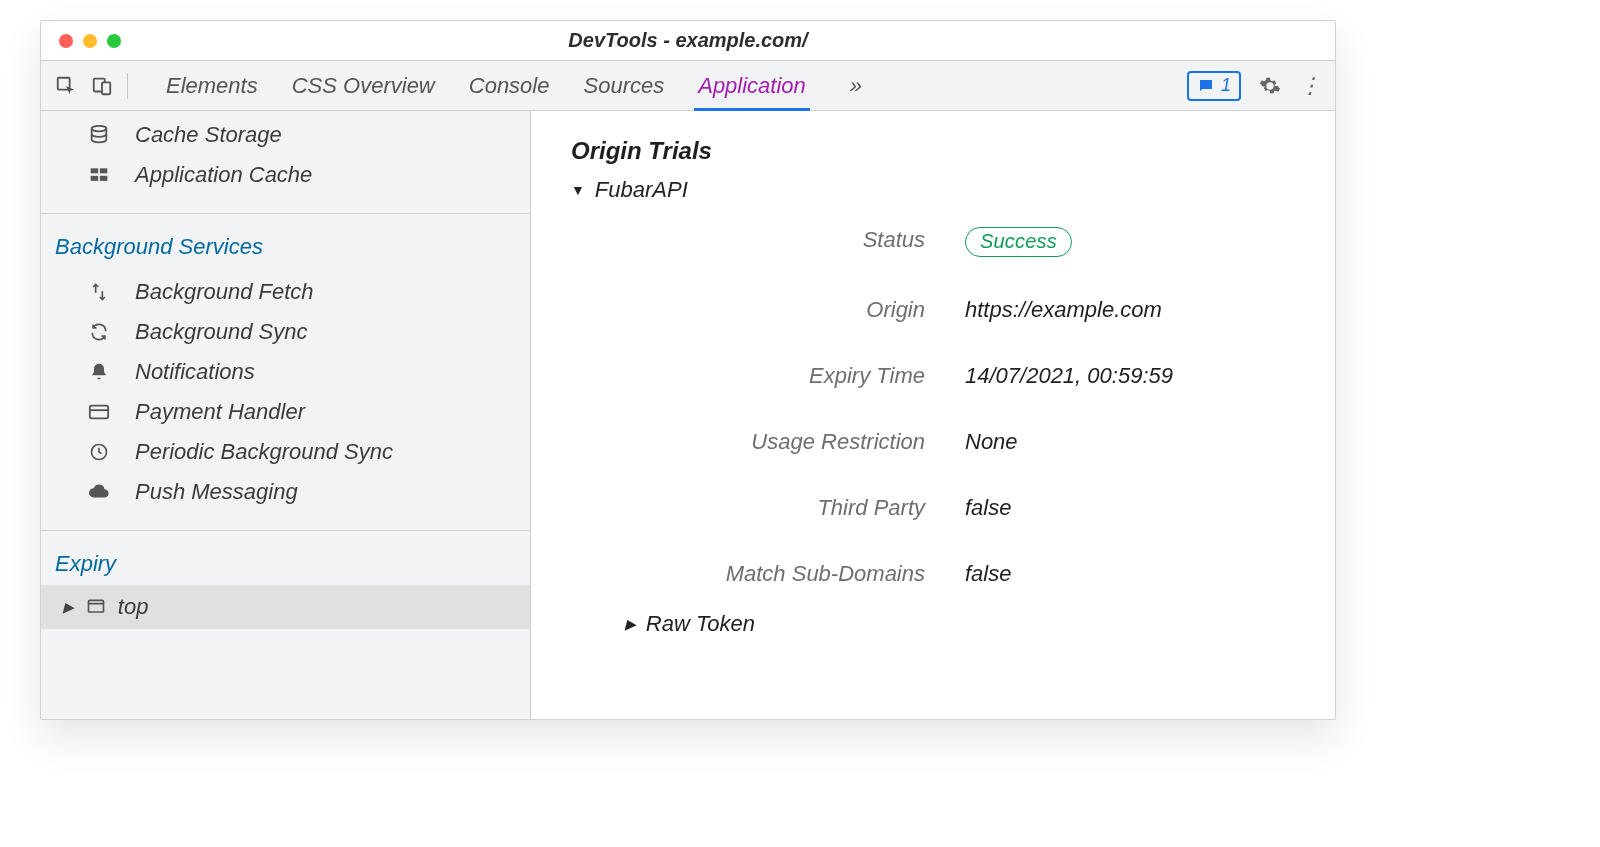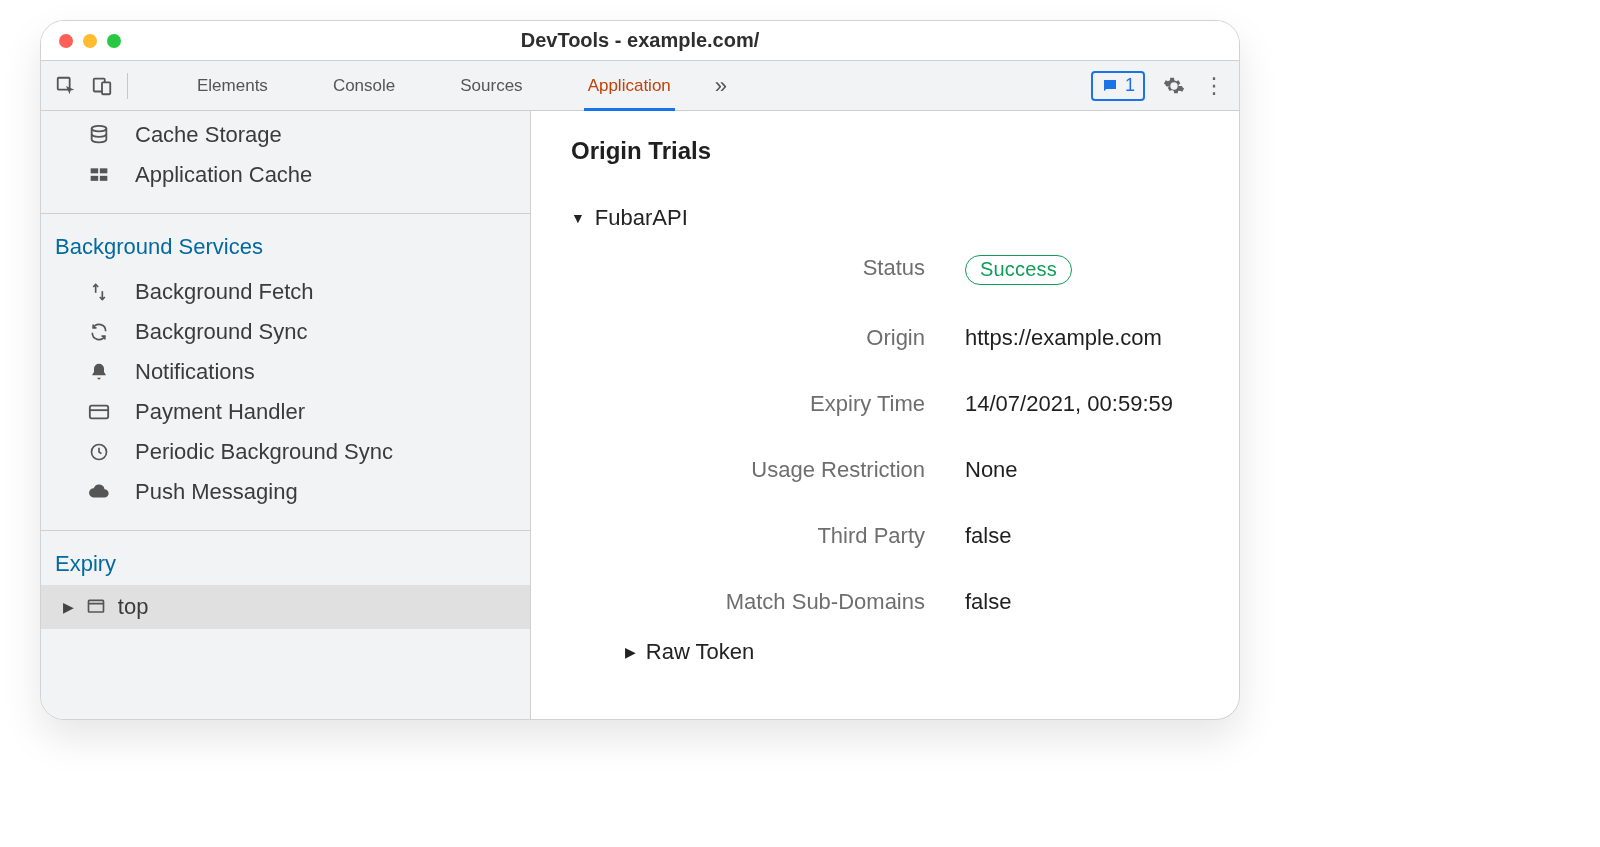--- a/index.html
+++ b/index.html
@@ -1,62 +1,62 @@
 <!DOCTYPE html>
 <html><head>
 <meta charset="utf-8">
 <style>
   * { box-sizing: border-box; }
   html, body { margin:0; padding:0; background:#fff; font-family: -apple-system, "Helvetica Neue", Arial, sans-serif; }
   .stage { width:1600px; height:847px; padding:20px 40px; }
   .window {
-    width:1200px; height:700px; background:#fff;
-    border:1px solid #d2d2d2; border-radius:24px;
+    width:1296px; height:700px; background:#fff;
+    border:1px solid #d2d2d2; border-radius:2px;
     box-shadow:0 18px 40px rgba(0,0,0,0.10);
-    overflow:hidden; display:flex; flex-direction:column;
+    overflow:hidden; display:flex; flex-direction:column;font-style:italic;
   }
   .titlebar {
     height:40px; flex:0 0 40px; display:flex; align-items:center;
     border-bottom:1px solid #cfcfcf; background:#fff; position:relative;
   }
   .traffic { display:flex; gap:10px; padding-left:18px; }
   .dot { width:14px; height:14px; border-radius:50%; }
   .dot.red { background:#ff5f57; } .dot.yellow { background:#febc2e; } .dot.green { background:#28c840; }
   .title { position:absolute; left:0; right:0; text-align:center; font-size:20px; font-weight:600; color:#2e2e2e; pointer-events:none; }
 
   .toolbar {
     height:50px; flex:0 0 50px; background:#f1f3f4;
     border-bottom:1px solid #cfcfcf; display:flex; align-items:center;
     padding:0 14px; gap:16px;
   }
   .tb-left { display:flex; align-items:center; gap:14px; }
   .tb-sep { width:1px; height:26px; background:#c7c7c7; }
   .tb-icon { width:22px; height:22px; color:#555; display:flex; align-items:center; justify-content:center; }
   .tabs { display:flex; align-items:center; gap:34px; margin-left:22px; }
-  .tab { font-size:17px; color:#555; height:50px; display:flex; align-items:center; position:relative; cursor:default;margin-left:31px; }
-  .tab.active { color:#c2410c; }
+  .tab { font-size:22px; color:#555; height:50px; display:flex; align-items:center; position:relative; cursor:default; }
+  .tab.active { color:#a21caf; }
   .tab.active::after { content:""; position:absolute; left:-4px; right:-4px; bottom:0; height:3px; background:#1a73e8; }
   .tb-more { font-size:22px; color:#555; margin-left:28px; }
   .tb-right { margin-left:auto; display:flex; align-items:center; gap:18px; }
   .issue-pill { border:2px solid #1a73e8; border-radius:4px; height:30px; padding:0 8px; display:flex; align-items:center; gap:6px; color:#1a73e8; font-size:18px; }
   .gear, .kebab { color:#666; }
   .kebab { font-size:22px; }
 
   .body { flex:1; display:flex; min-height:0; }
   .sidebar { width:490px; flex:0 0 490px; border-right:1px solid #cfcfcf; background:#f1f3f4; overflow:auto; }
   .side-section-hdr { font-size:22px; color:#0369a1; padding:14px 14px 8px 14px; }
   .side-list { padding:4px 0 12px 0; }
   .side-item { display:flex; align-items:center; gap:24px; font-size:22px; color:#3b3b3b; height:40px; padding:0 0 0 46px; cursor:default; }
   .side-item .icn { width:24px; height:24px; color:#555; display:flex; align-items:center; justify-content:center; flex:0 0 24px; }
   .side-hr { height:1px; background:#cfcfcf; margin:6px 0; }
   .frame-row { display:flex; align-items:center; gap:12px; height:44px; background:#e0e0e0; padding-left:22px; font-size:22px; color:#3b3b3b; cursor:default; }
   .caret { font-size:14px; color:#444; }
 
   .content { flex:1; padding:26px 40px; overflow:auto; }
-  .h1 { font-size:24px; font-weight:700; margin:0 0 40px 0; color:#1f1f1f; }
+  .h1 { font-size:24px; font-weight:700; margin:0 0 12px 0; color:#1f1f1f; }
   .tree-row { display:flex; align-items:center; gap:10px; font-size:22px; color:#222; margin:6px 0 16px 0; cursor:default; }
   .tree-row .tri { font-size:14px; }
   .kv { display:grid; grid-template-columns:280px 1fr; row-gap:20px; column-gap:28px; margin:24px 0 24px 74px; font-size:22px;gap:40px; }
   .kv .k { color:#6e6e6e; text-align:right; }
   .kv .v { color:#1f1f1f; }
   .badge { display:inline-flex; align-items:center; border:1.5px solid #0f9d58; color:#0f9d58; font-size:20px; border-radius:999px; padding:2px 14px 3px; font-weight:500; letter-spacing:.2px; }
   .sub-tree { margin-left:54px; }
 
   svg { display:block; }
 </style>
@@ -86,20 +86,23 @@
         <svg width="22" height="22" viewBox="0 0 24 24" fill="none" stroke="#555" stroke-width="2">
           <rect x="3" y="4" width="12" height="14" rx="1"></rect>
           <rect x="12" y="8" width="9" height="13" rx="1" fill="#f1f3f4"></rect>
         </svg>
       </div>
       <div class="tb-sep"></div>
     </div>
     <div class="tabs">
       <div class="tab">
             <span>Elements</span>
+          </div>
+      <div class="tab">
+            <span>CSS Overview</span>
           </div>
       <div class="tab">
             <span>Console</span>
           </div>
       <div class="tab">
             <span>Sources</span>
           </div>
       <div class="tab active">
             <span>Application</span>
           </div>

